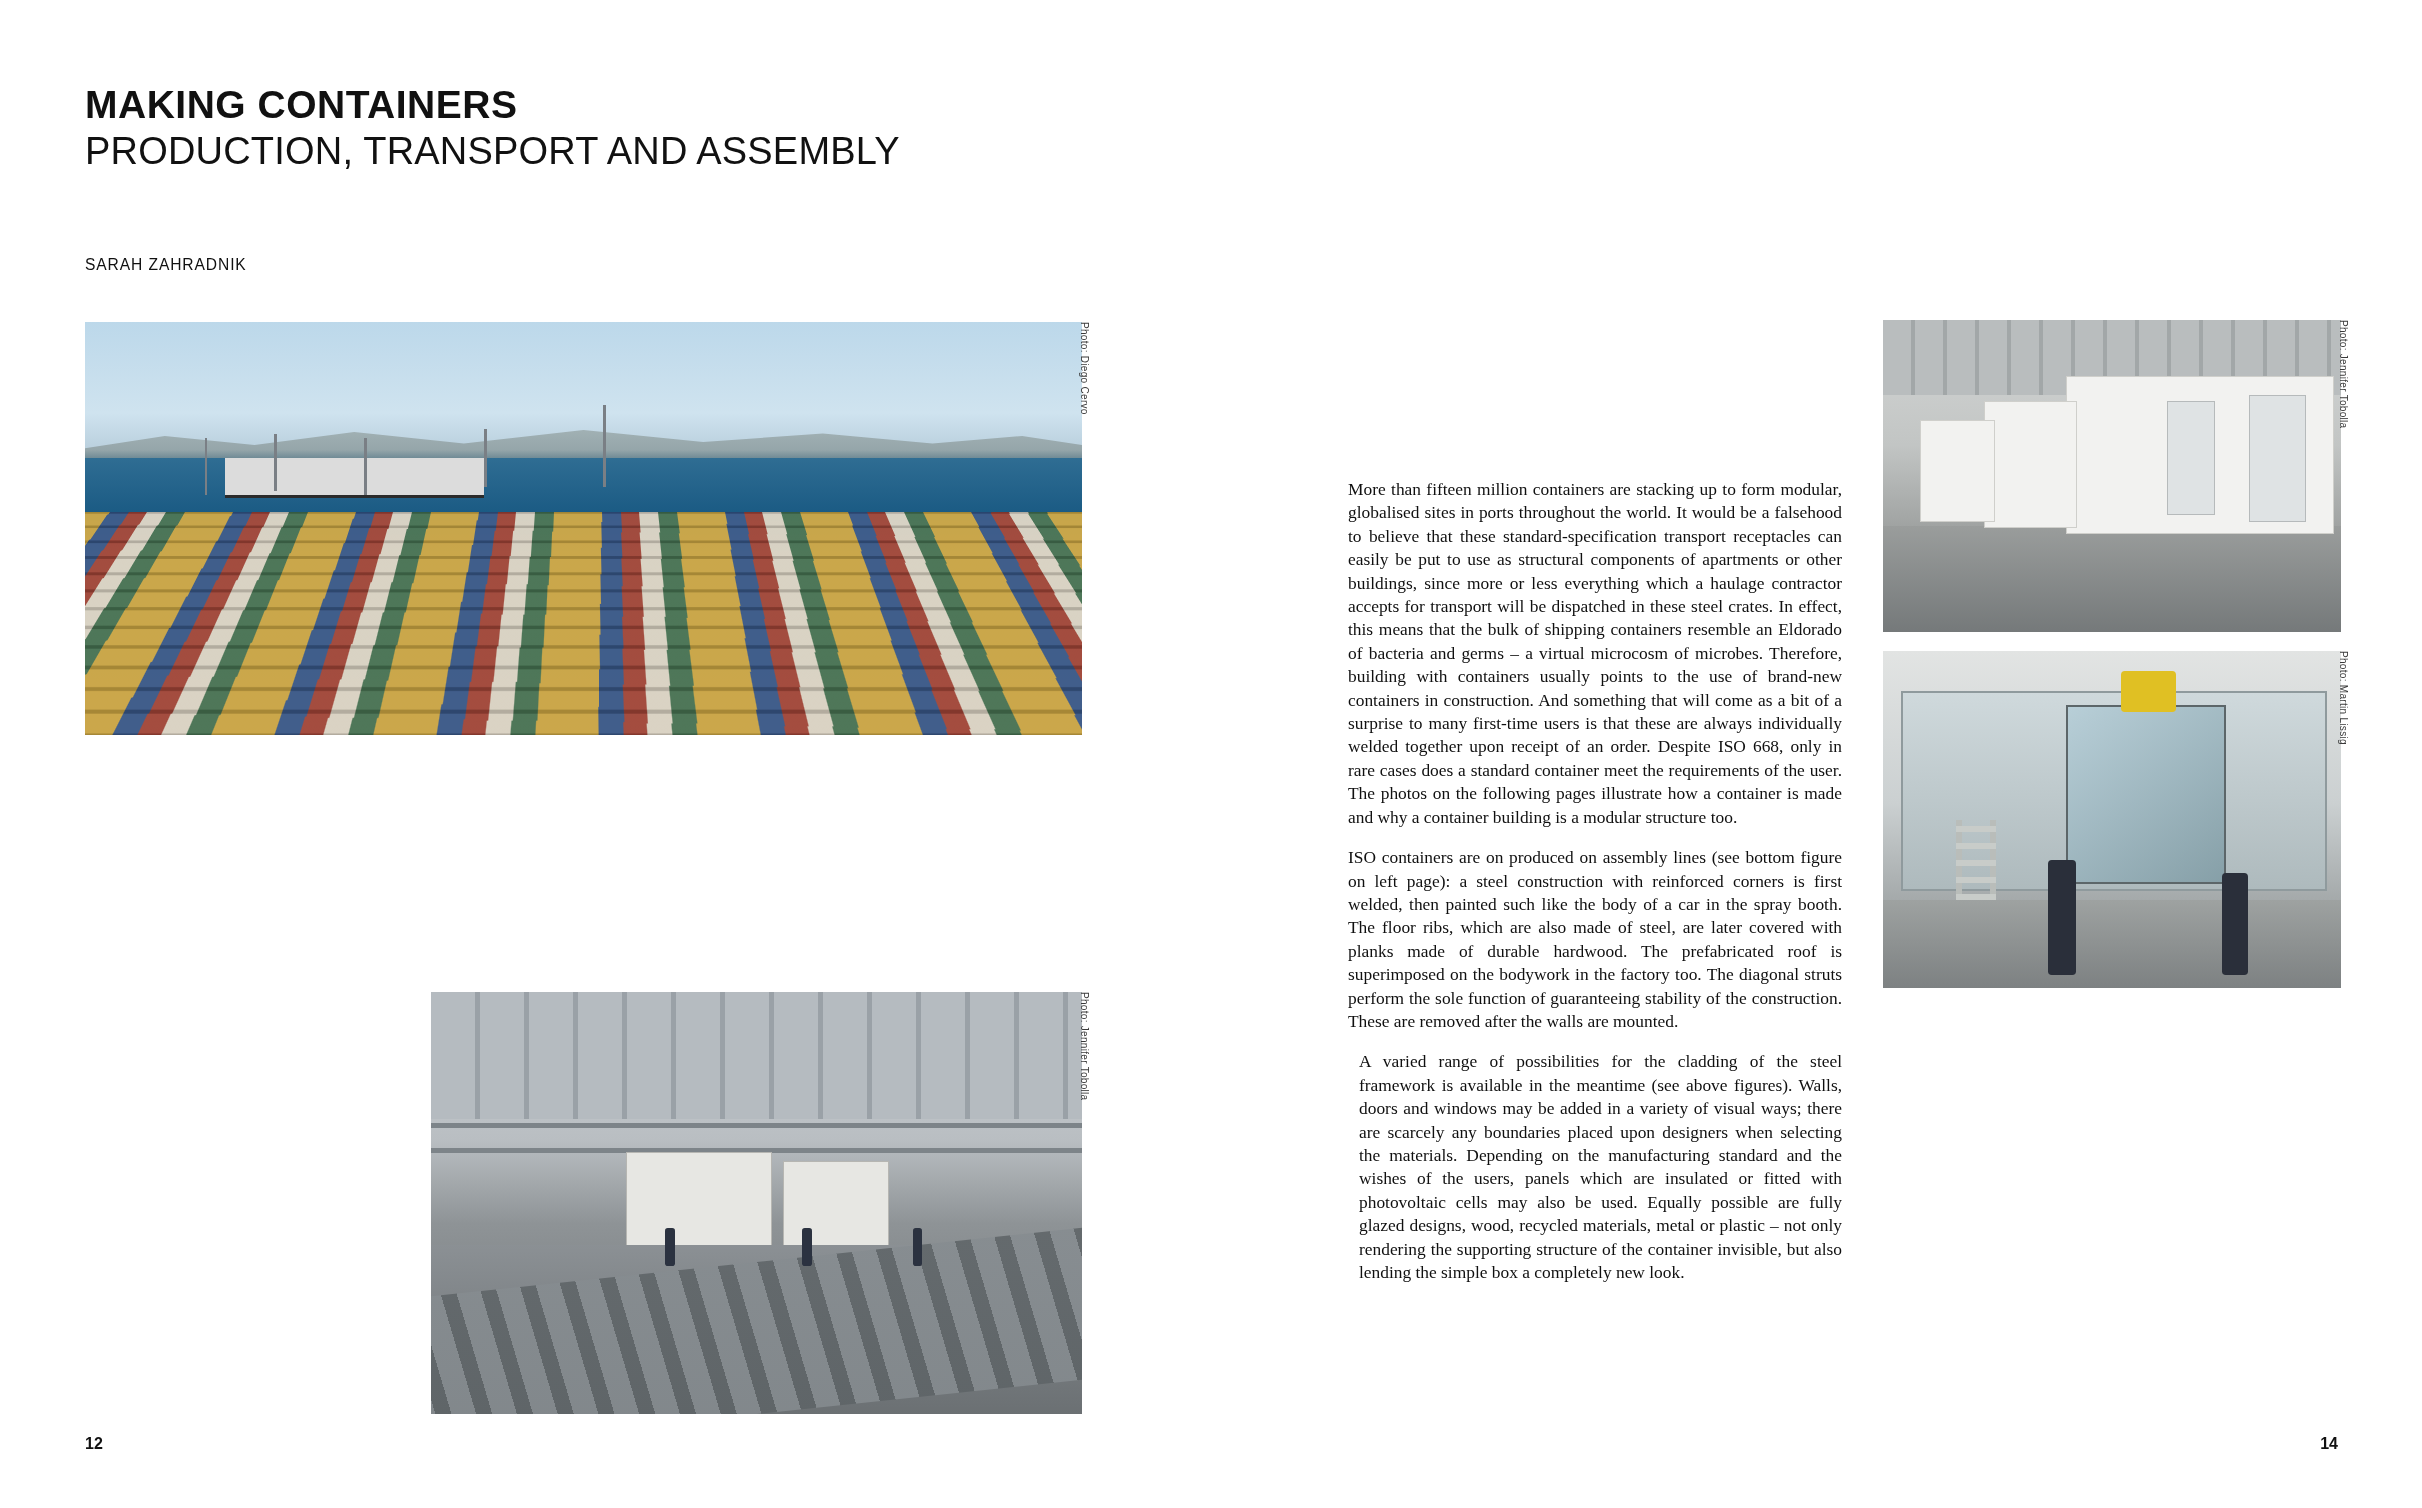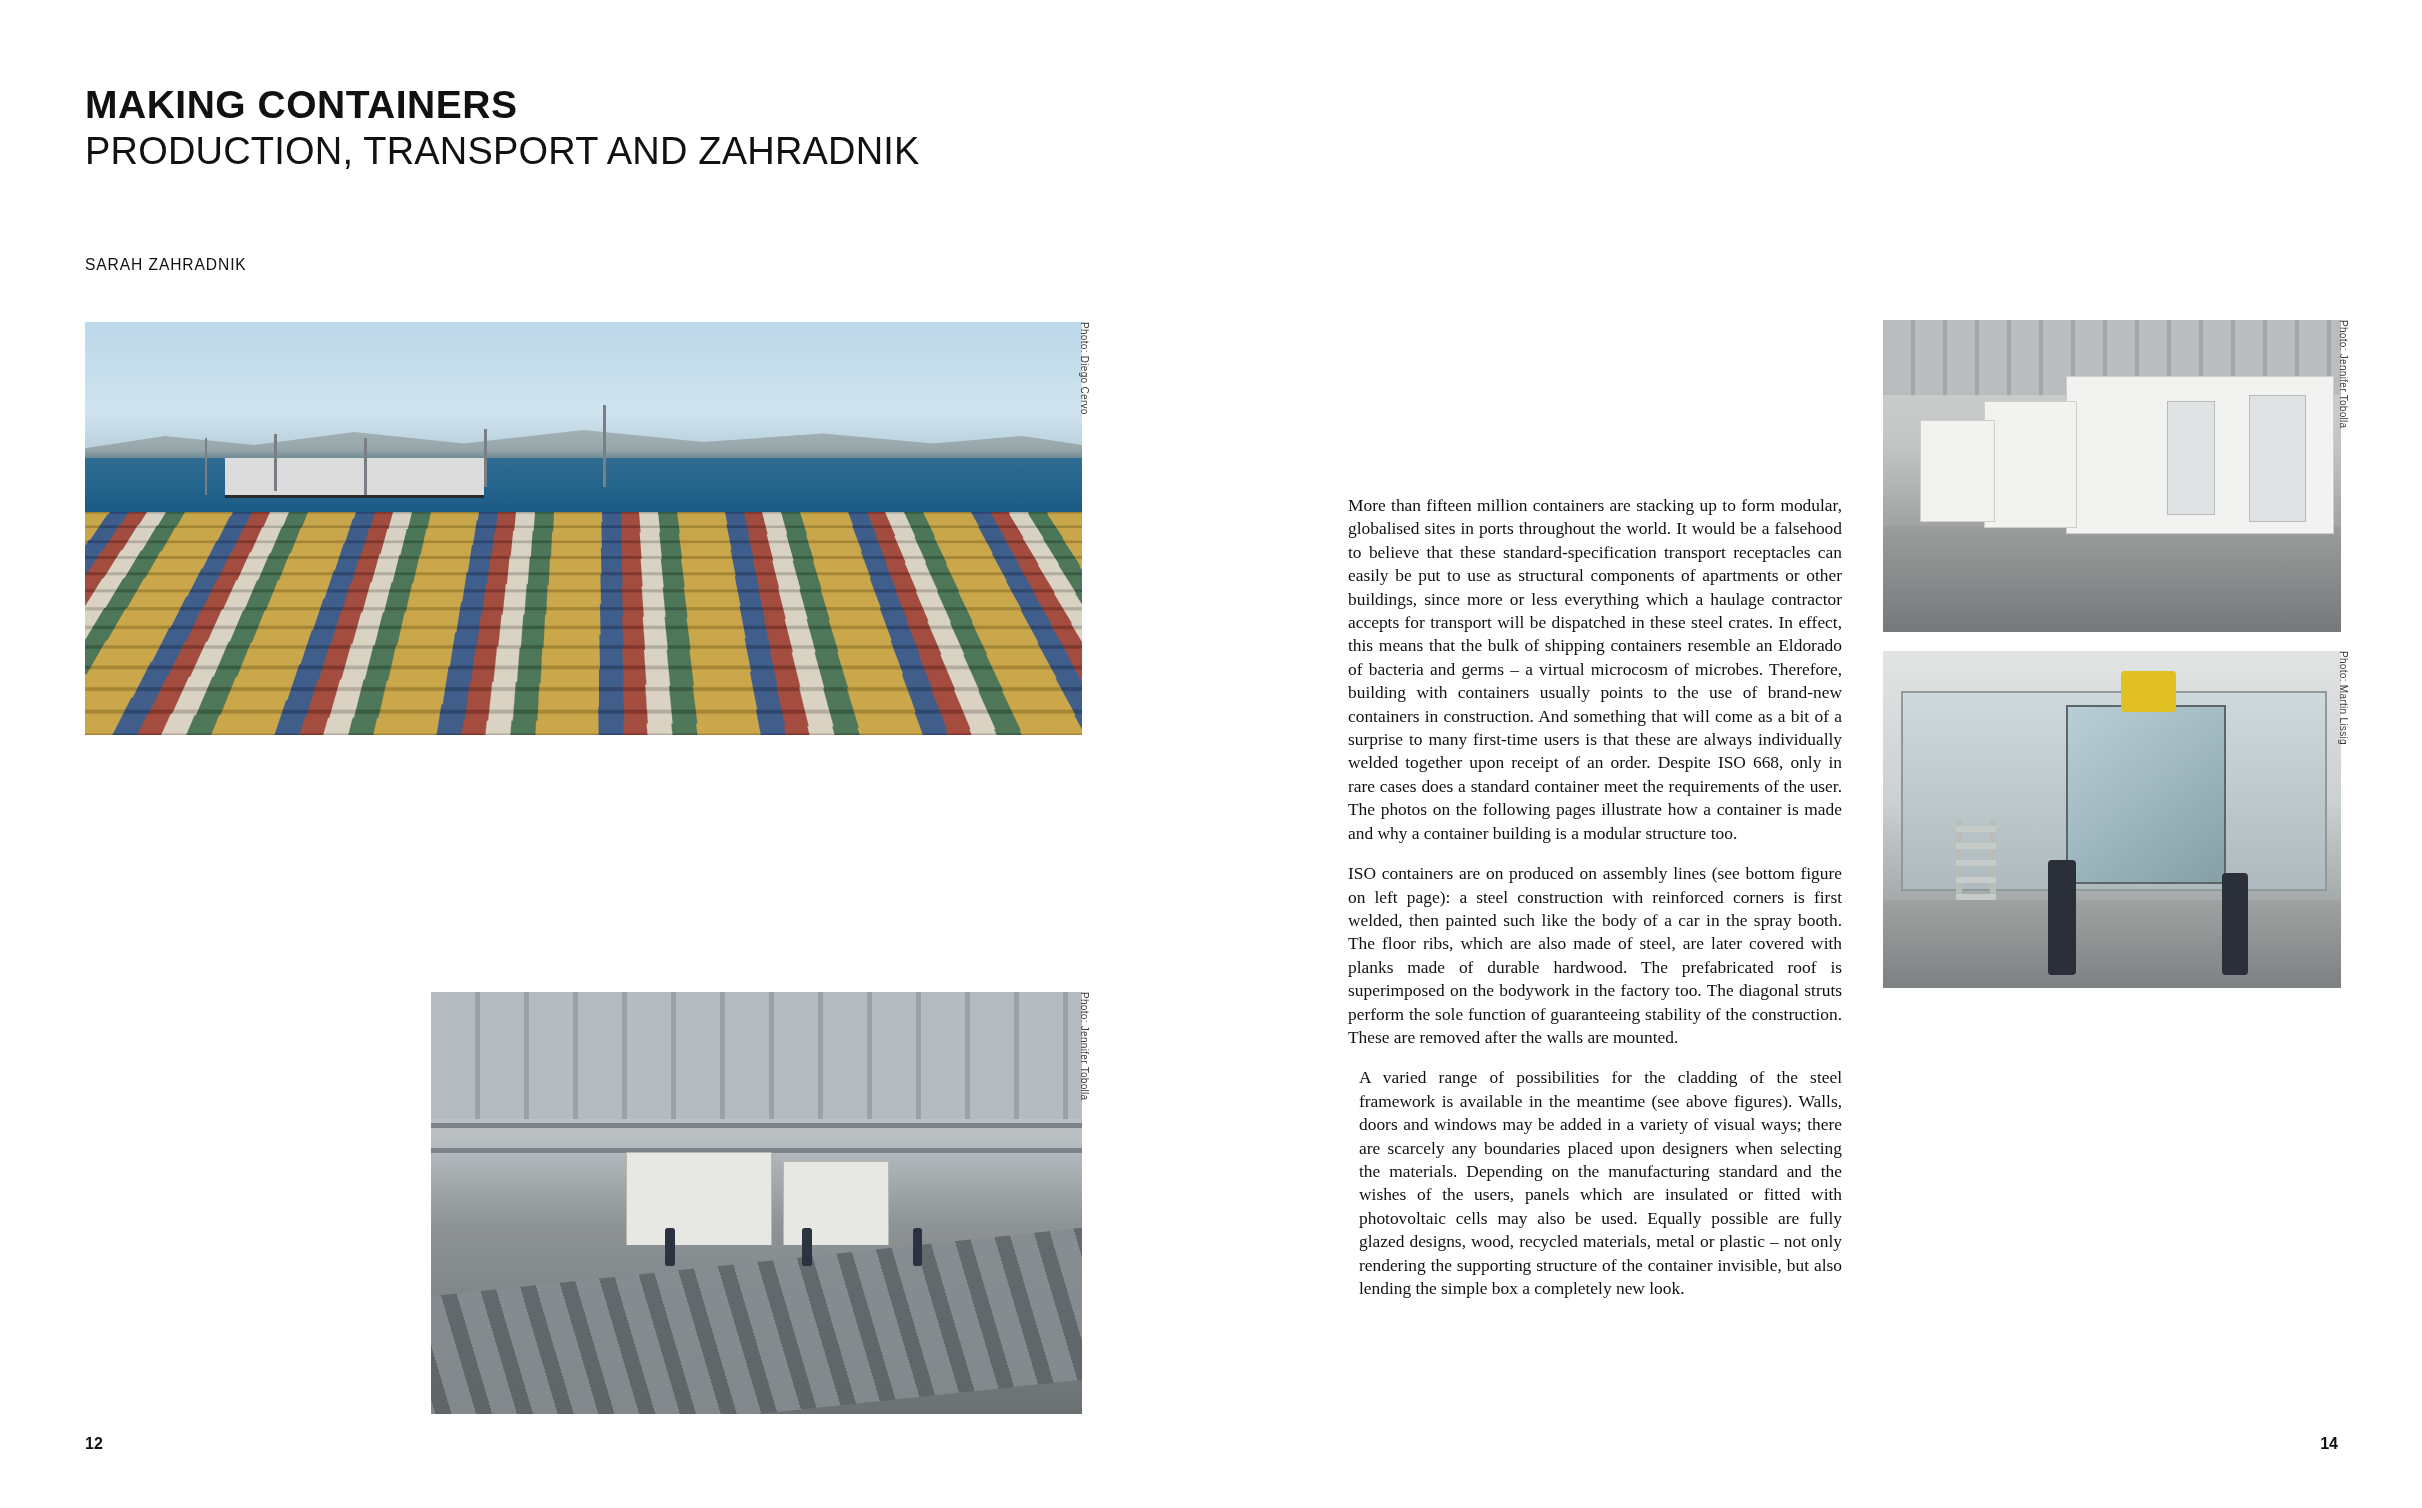--- a/index.html
+++ b/index.html
@@ -87,21 +87,21 @@
   .credit-hall    { left: 2349px; top: 320px;  }
   .credit-glazing { left: 2349px; top: 651px;  }
   .credit.vert {
     transform: rotate(90deg);
   }
 
   
   .text-col {
     position: absolute;
     left: 1348px;
-    top: 494px;
+    top: 478px;
     width: 494px;
     font-family: "Liberation Serif", serif;
     font-size: 17.4px;
     line-height: 1.345;
     text-align: justify;
     color: #101010;
     hyphens: auto;
   }
   .text-col p {
     margin: 0 0 17px 0;
@@ -241,21 +241,21 @@
     background: linear-gradient(#9ea2a1, #7d8182);
   }
 </style>
 </head>
 <body>
 
 <div class="spread">
 
   <div class="title-block">
     <h1 class="title-main">MAKING CONTAINERS</h1>
-    <h2 class="title-sub">PRODUCTION, TRANSPORT AND ZAHRADNIK</h2>
+    <h2 class="title-sub">PRODUCTION, TRANSPORT AND ASSEMBLY</h2>
   </div>
   <div class="author">SARAH ZAHRADNIK</div>
 
   <div class="fig" id="fig-port">
     <div class="art art-port">
       <div class="hills"></div>
       <div class="sea"></div>
       <div class="ship"></div>
       <div class="crane" style="left:12%; top:28%;"></div>
       <div class="crane" style="left:19%; top:27%;"></div>

